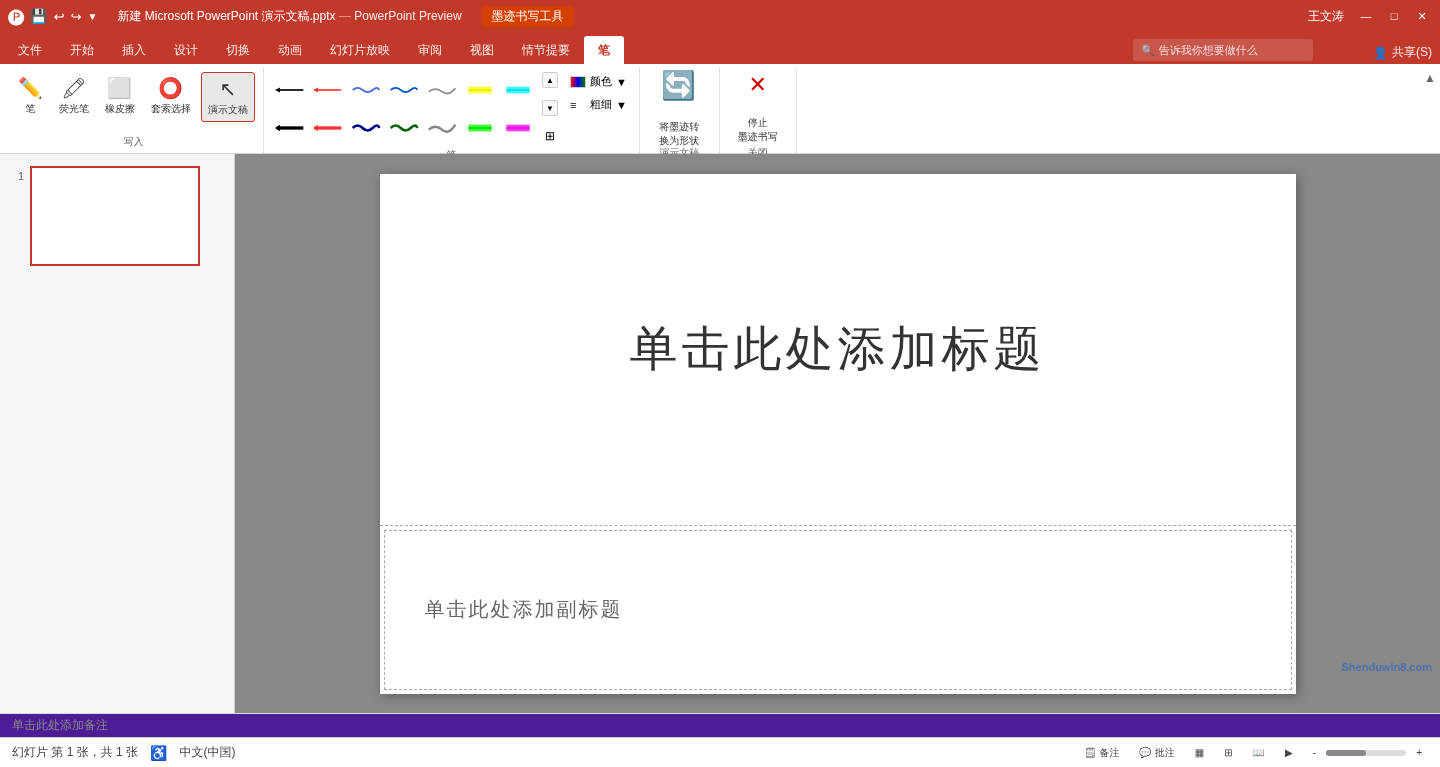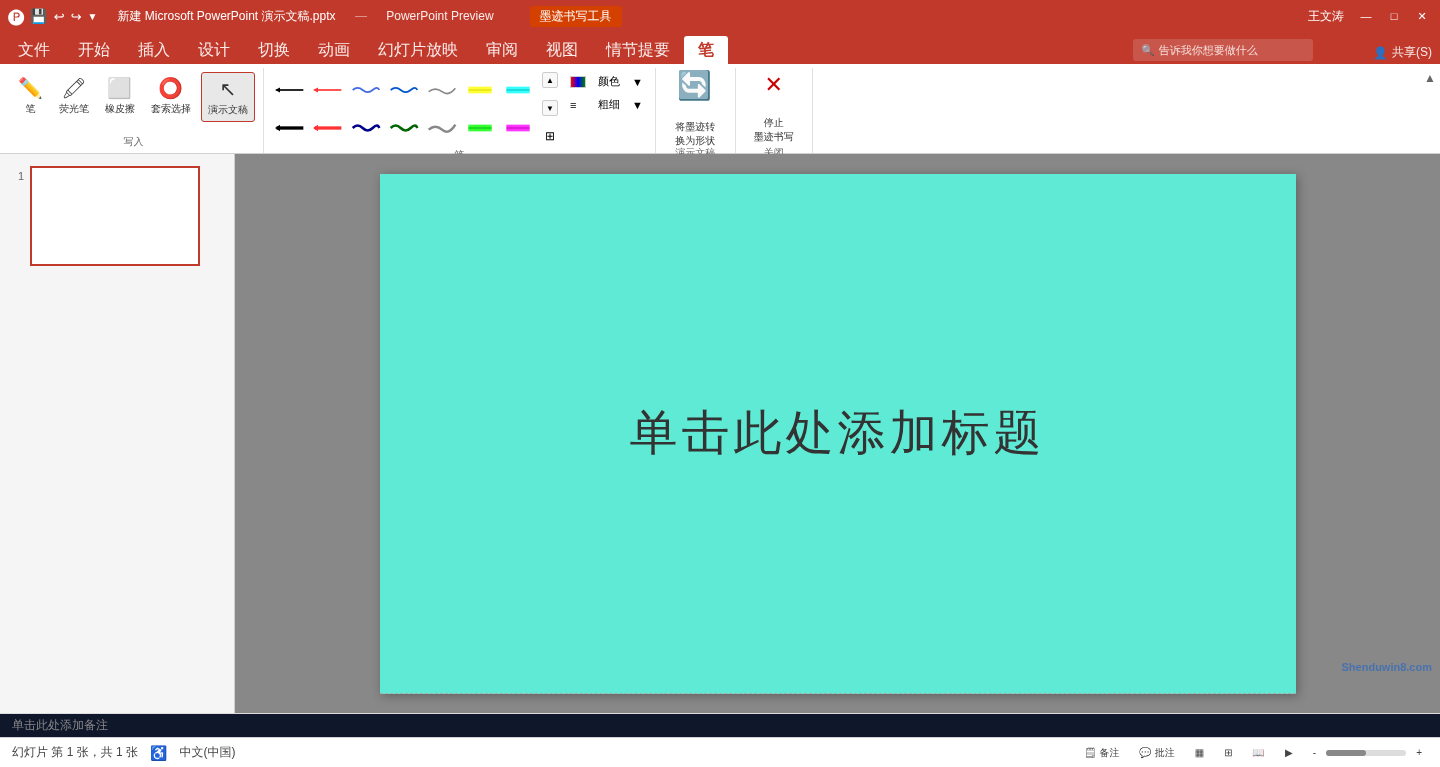--- a/index.html
+++ b/index.html
@@ -11,40 +11,40 @@
       background: #c0392b;
       display: flex;
       align-items: center;
       justify-content: space-between;
       padding: 0 8px;
       color: white;
       font-size: 12px;
       flex-shrink: 0;
     }
     .title-bar-left { display: flex; align-items: center; gap: 6px; }
-    .title-bar-center { display: flex; align-items: center; gap: 16px; flex: 1; justify-content: flex-start; padding-left: 20px; }
+    .title-bar-center { display: flex; align-items: center; gap: 0; flex: 1; justify-content: flex-start; padding-left: 20px; }
     .title-bar-right { display: flex; align-items: center; gap: 12px; }
     .win-controls { display: flex; gap: 8px; }
     .win-ctrl { width: 20px; height: 20px; cursor: pointer; display: flex; align-items: center; justify-content: center; color: white; font-size: 11px; }
 
     
     .ribbon-tabs {
       height: 32px;
       background: #c0392b;
       display: flex;
       align-items: flex-end;
       padding-left: 4px;
       flex-shrink: 0;
     }
     .ribbon-tab {
       padding: 0 14px;
       height: 28px;
       display: flex;
       align-items: center;
-      font-size: 16px;
+      font-size: 12px;
       color: rgba(255,255,255,0.9);
       cursor: pointer;
       border-radius: 3px 3px 0 0;
       font-family: Liberation Serif, serif;
     }
     .ribbon-tab.active {
       background: white;
       color: #c0392b;
       font-weight: bold;
     }
@@ -113,21 +113,21 @@
       align-items: center;
       justify-content: center;
       cursor: pointer;
       border-radius: 3px;
       border: 1px solid transparent;
     }
     .pen-item svg { width: 30px; height: 20px; }
     .pen-side-btn {
       display: flex;
       align-items: center;
-      gap: 12px;
+      gap: 4px;
       font-size: 11px;
       cursor: pointer;
       padding: 2px 4px;
       border-radius: 2px;
     }
 
     
     .main-area {
       display: flex;
       flex: 1;
@@ -174,21 +174,21 @@
       display: flex;
       flex-direction: column;
       align-items: center;
       justify-content: center;
       overflow: auto;
       position: relative;
     }
     .slide-canvas {
       width: 916px;
       height: 520px;
-      background: #5eead4;
+      background: #ffffff;
       box-shadow: 2px 2px 10px rgba(0,0,0,0.3);
       display: flex;
       flex-direction: column;
     }
     .slide-title-area {
       flex: 1;
       display: flex;
       align-items: center;
       justify-content: center;
       border-bottom: 1px dashed #aaa;
@@ -242,21 +242,21 @@
       font-weight: bold;
       margin-top: 12px;
     }
 
     .title-bar-filename { font-size: 12px; color: white; }
     .title-bar-appname { font-size: 12px; color: white; opacity: 0.9; }
     .title-bar-sep { color: rgba(255,255,255,0.5); }
 
     .notes-bar {
       height: 24px;
-      background: #0f172a;
+      background: #4c1d95;
       border-top: 1px solid #ddd;
       display: flex;
       align-items: center;
       padding: 0 12px;
       font-size: 12px;
       color: #888;
       flex-shrink: 0;
     }
 
     .ribbon-tabs-row {
@@ -539,20 +539,23 @@
         
       </div>
     </div>
   </div>
 
   <div class="canvas-area">
     <div class="slide-canvas">
       <div class="slide-title-area">
         <span class="slide-title-text">单击此处添加标题</span>
       </div>
+      <div class="slide-subtitle-area">
+        <span class="slide-subtitle-text">单击此处添加副标题</span>
+      </div>
     </div>
     <div class="watermark">Shenduwin8.com</div>
   </div>
 </div>
 
 <div class="notes-bar">
   <span>单击此处添加备注</span>
 </div>
 
 <div class="status-bar">

